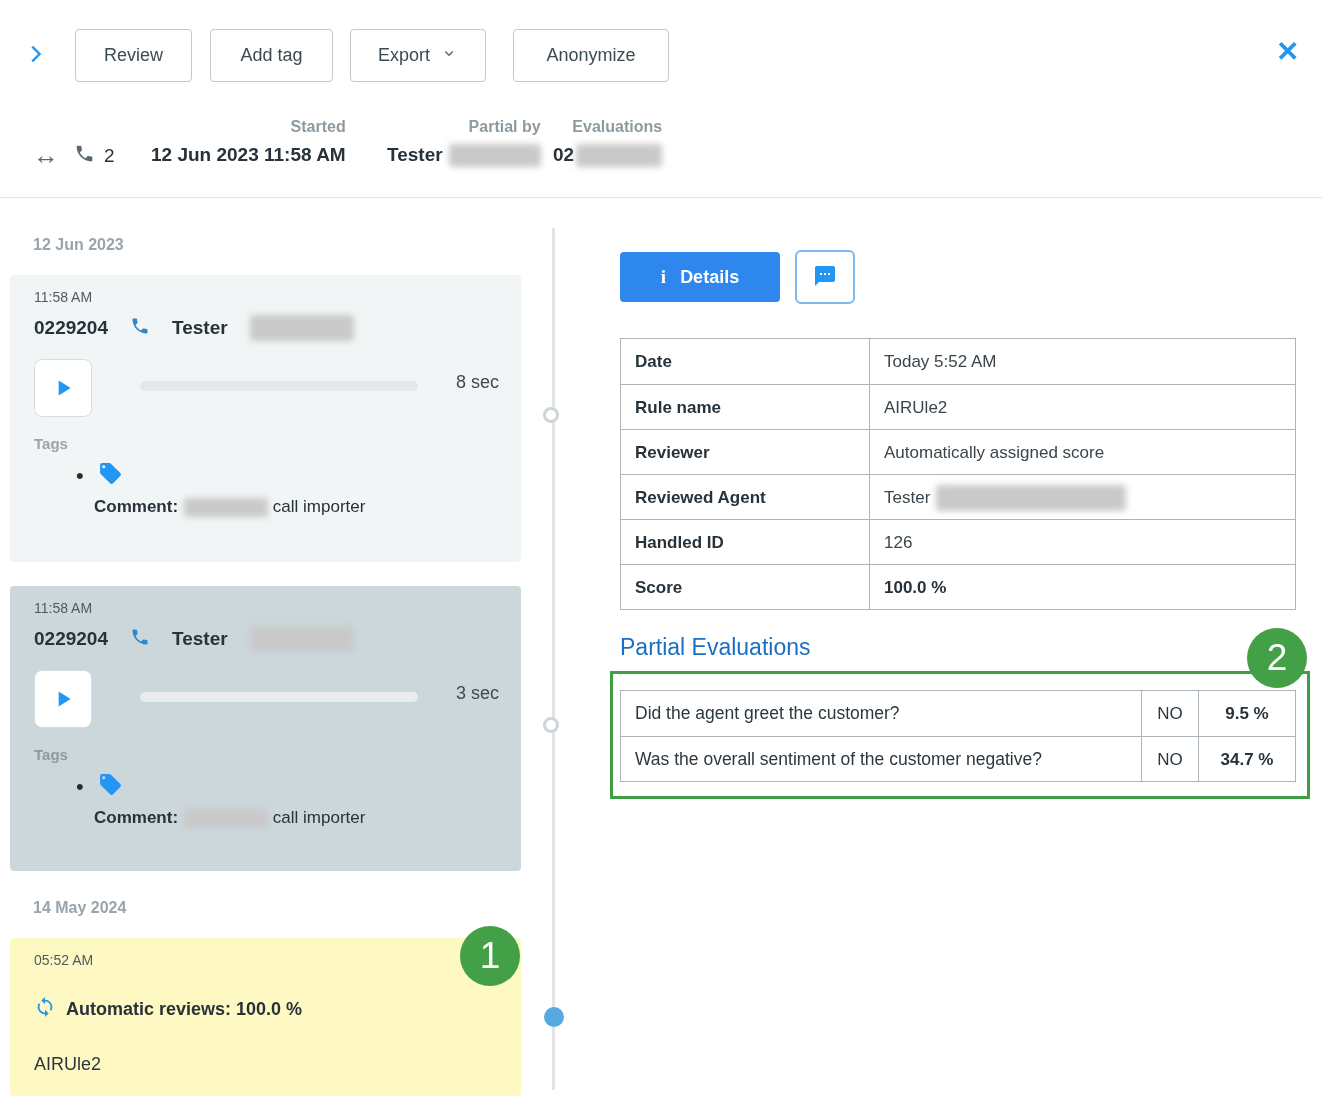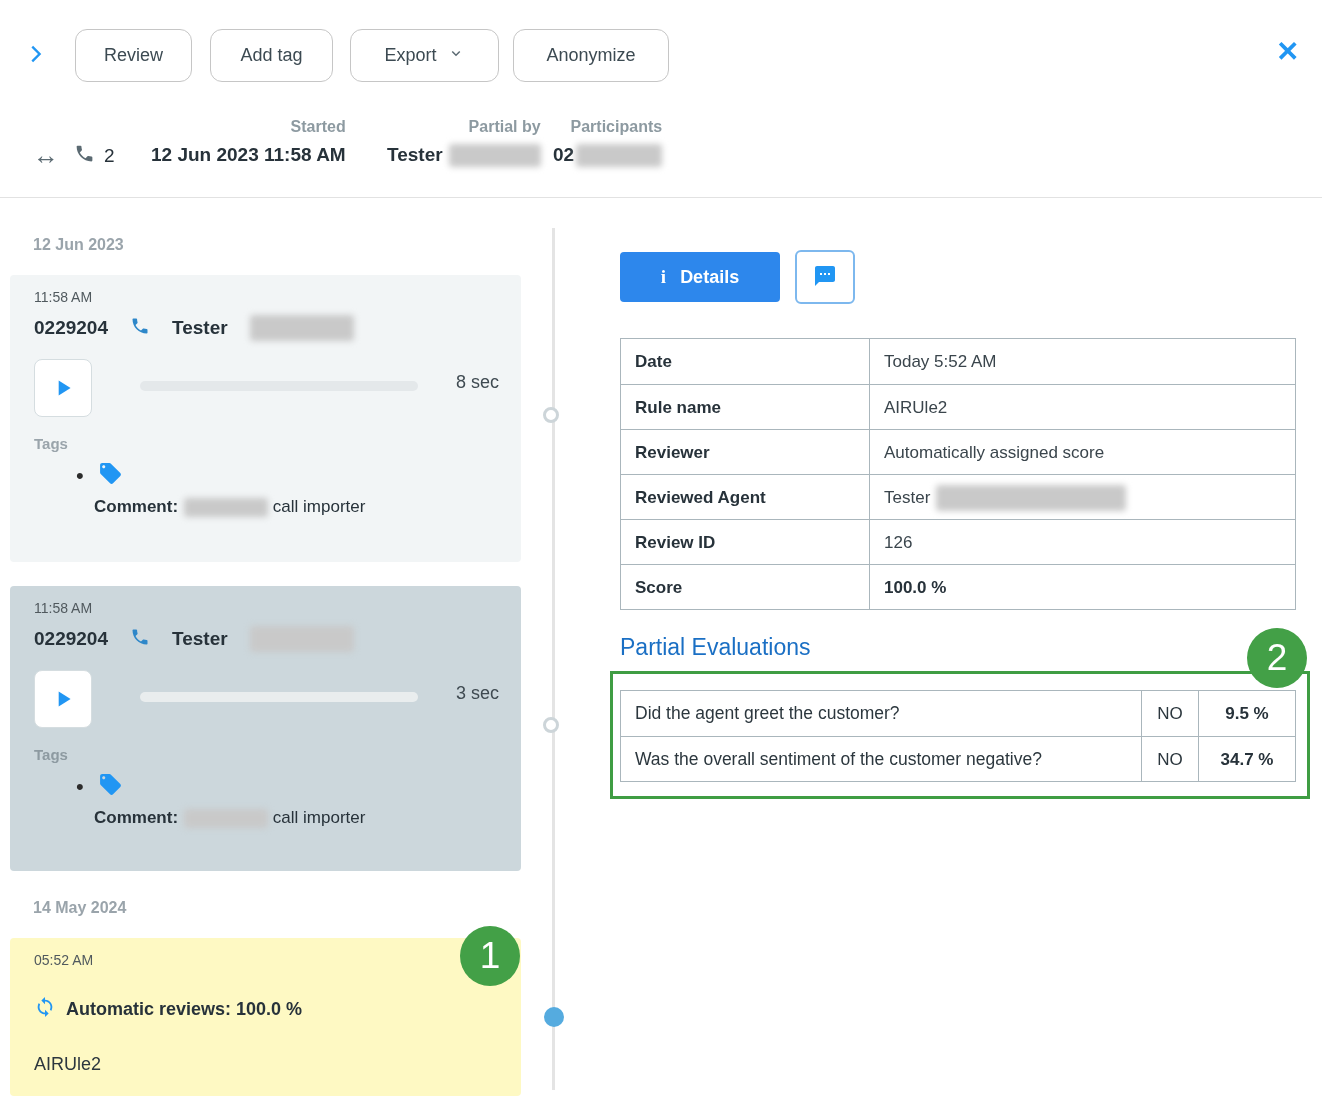--- a/index.html
+++ b/index.html
@@ -2,25 +2,25 @@
 <html><head>
 <meta charset="utf-8">
 <style>
   * { margin:0; padding:0; box-sizing:border-box; }
   body { font-family:"Liberation Sans", sans-serif; background:#fff; }
   .screen { position:relative; width:1322px; height:1107px; background:#fff; overflow:hidden; }
 
   
   .chev-left { position:absolute; left:22px; top:40px; width:28px; height:28px; cursor:pointer; }
   .btn { position:absolute; display:flex; align-items:center; justify-content:center; gap:10px;
-         background:#fff; border:1px solid #c6c6c6; border-radius:12px; font-size:18px;
+         background:#fff; border:1px solid #c6c6c6; border-radius:4px; font-size:18px;
          color:#3c4a52; cursor:pointer; font-family:"Liberation Sans", sans-serif; }
   .btn-review   { left:75px;  top:29px; width:117px; height:53px; }
   .btn-addtag   { left:210px; top:29px; width:123px; height:53px; }
-  .btn-export   { left:350px; top:29px; width:149px; height:53px; }
+  .btn-export   { left:350px; top:29px; width:136px; height:53px; }
   .btn-anon     { left:513px; top:29px; width:156px; height:53px; }
   .close-x { position:absolute; left:1276px; top:38px; font-size:28px; font-weight:700; color:#2196f3; cursor:pointer; line-height:1; }
 
   
   .swap-ic { position:absolute; left:33px; top:140px; font-size:26px; font-weight:700; color:#5b6a72; }
   .hdr-phone { position:absolute; left:74px; top:143px; }
   .call-count { position:absolute; left:104px; top:145px; font-size:19px; color:#27323a; }
   .hcol { position:absolute; top:118px; }
   .hcol.c1 { left:151px; } .hcol.c2 { left:387px; } .hcol.c3 { left:553px; }
   .hlabel { font-size:16px; font-weight:600; color:#8d9aa1; margin-bottom:8px;text-align:right; }
@@ -125,21 +125,21 @@
     <div class="hlabel">Started</div>
     <div class="hvalue">12 Jun 2023 11:58 AM</div>
   </div>
   <div class="hcol c2">
     <div class="hlabel">Partial by</div>
     <div class="hvalue">
       <span>Tester</span><span class="redact" style="width:92px;height:23px"></span>
     </div>
   </div>
   <div class="hcol c3">
-    <div class="hlabel">Participants</div>
+    <div class="hlabel">Evaluations</div>
     <div class="hvalue">
       <span>02</span><span class="redact" style="width:86px;height:23px;margin-left:2px"></span>
     </div>
   </div>
   <div class="divider"></div>
 
   <div class="tline"></div>
   <div class="tdot d1"></div>
   <div class="tdot d2"></div>
   <div class="tdot-filled"></div>
@@ -257,21 +257,21 @@
       <div class="dvalue">Automatically assigned score</div>
     </div>
     <div class="drow">
       <div class="dlabel">Reviewed Agent</div>
       <div class="dvalue">
         <span>Tester</span>
           <span class="redact" style="width:190px;height:26px"></span>
       </div>
     </div>
     <div class="drow">
-      <div class="dlabel">Review ID</div>
+      <div class="dlabel">Handled ID</div>
       <div class="dvalue">126</div>
     </div>
     <div class="drow">
       <div class="dlabel">Score</div>
       <div class="dvalue bold">100.0 %</div>
     </div>
   </div>
 
   <div class="pe-title">Partial Evaluations</div>
 

